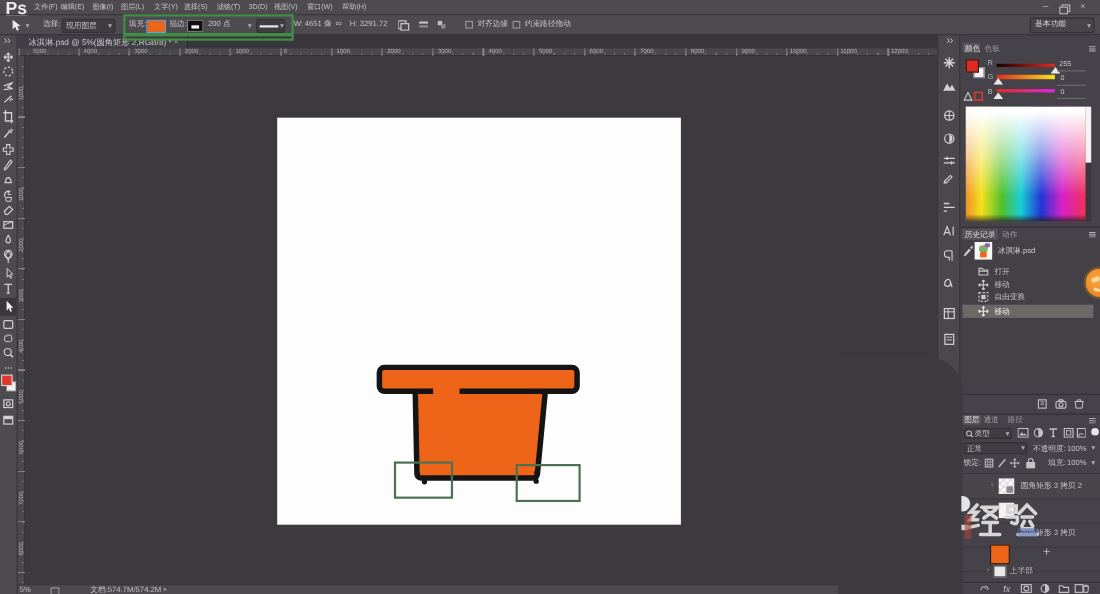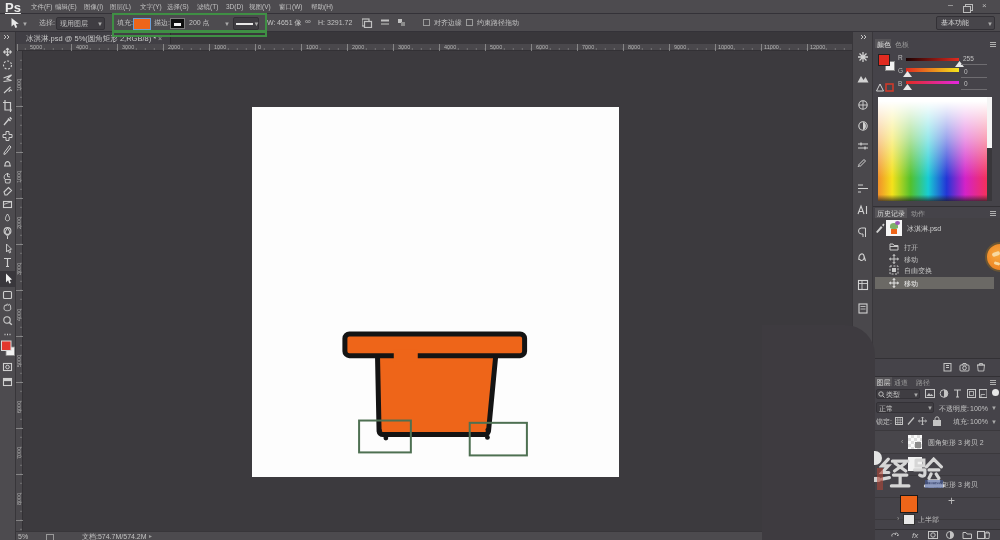--- a/index.html
+++ b/index.html
@@ -7,21 +7,21 @@
        font-family:"Liberation Sans",sans-serif;background:#3c3a3e;color:#c6c6c6;}
   .ab{position:absolute;}
   .tx{position:absolute;font-size:7px;color:#c2c2c2;white-space:nowrap;line-height:1;}
   .well{position:absolute;background:#3f3d42;border:1px solid #333136;border-radius:2px;box-sizing:border-box;}
   .grbox{position:absolute;border:2px solid #3f8f44;box-sizing:border-box;z-index:40;}
 </style>
 </head>
 <body>
 
 <div class="ab" id="menubar" style="left:0;top:0;width:1000px;height:14px;background:#4d4b4f;border-bottom:1px solid #343238;box-sizing:border-box;">
-  <span class="tx" style="left:5px;top:1px;font-size:13px;font-weight:bold;color:#ececec;text-decoration:underline;">Ps</span>
+  <span class="tx" style="left:5px;top:1px;font-size:16px;font-weight:bold;color:#ececec;text-decoration:underline;">Ps</span>
   <span class="tx" style="left:31px;top:4px;font-size:6.5px;">文件(F)</span>
   <span class="tx" style="left:55px;top:4px;font-size:6.5px;">编辑(E)</span>
   <span class="tx" style="left:84px;top:4px;font-size:6.5px;">图像(I)</span>
   <span class="tx" style="left:110px;top:4px;font-size:6.5px;">图层(L)</span>
   <span class="tx" style="left:140px;top:4px;font-size:6.5px;">文字(Y)</span>
   <span class="tx" style="left:167px;top:4px;font-size:6.5px;">选择(S)</span>
   <span class="tx" style="left:197px;top:4px;font-size:6.5px;">滤镜(T)</span>
   <span class="tx" style="left:226px;top:4px;font-size:6.5px;">3D(D)</span>
   <span class="tx" style="left:249px;top:4px;font-size:6.5px;">视图(V)</span>
   <span class="tx" style="left:279px;top:4px;font-size:6.5px;">窗口(W)</span>

